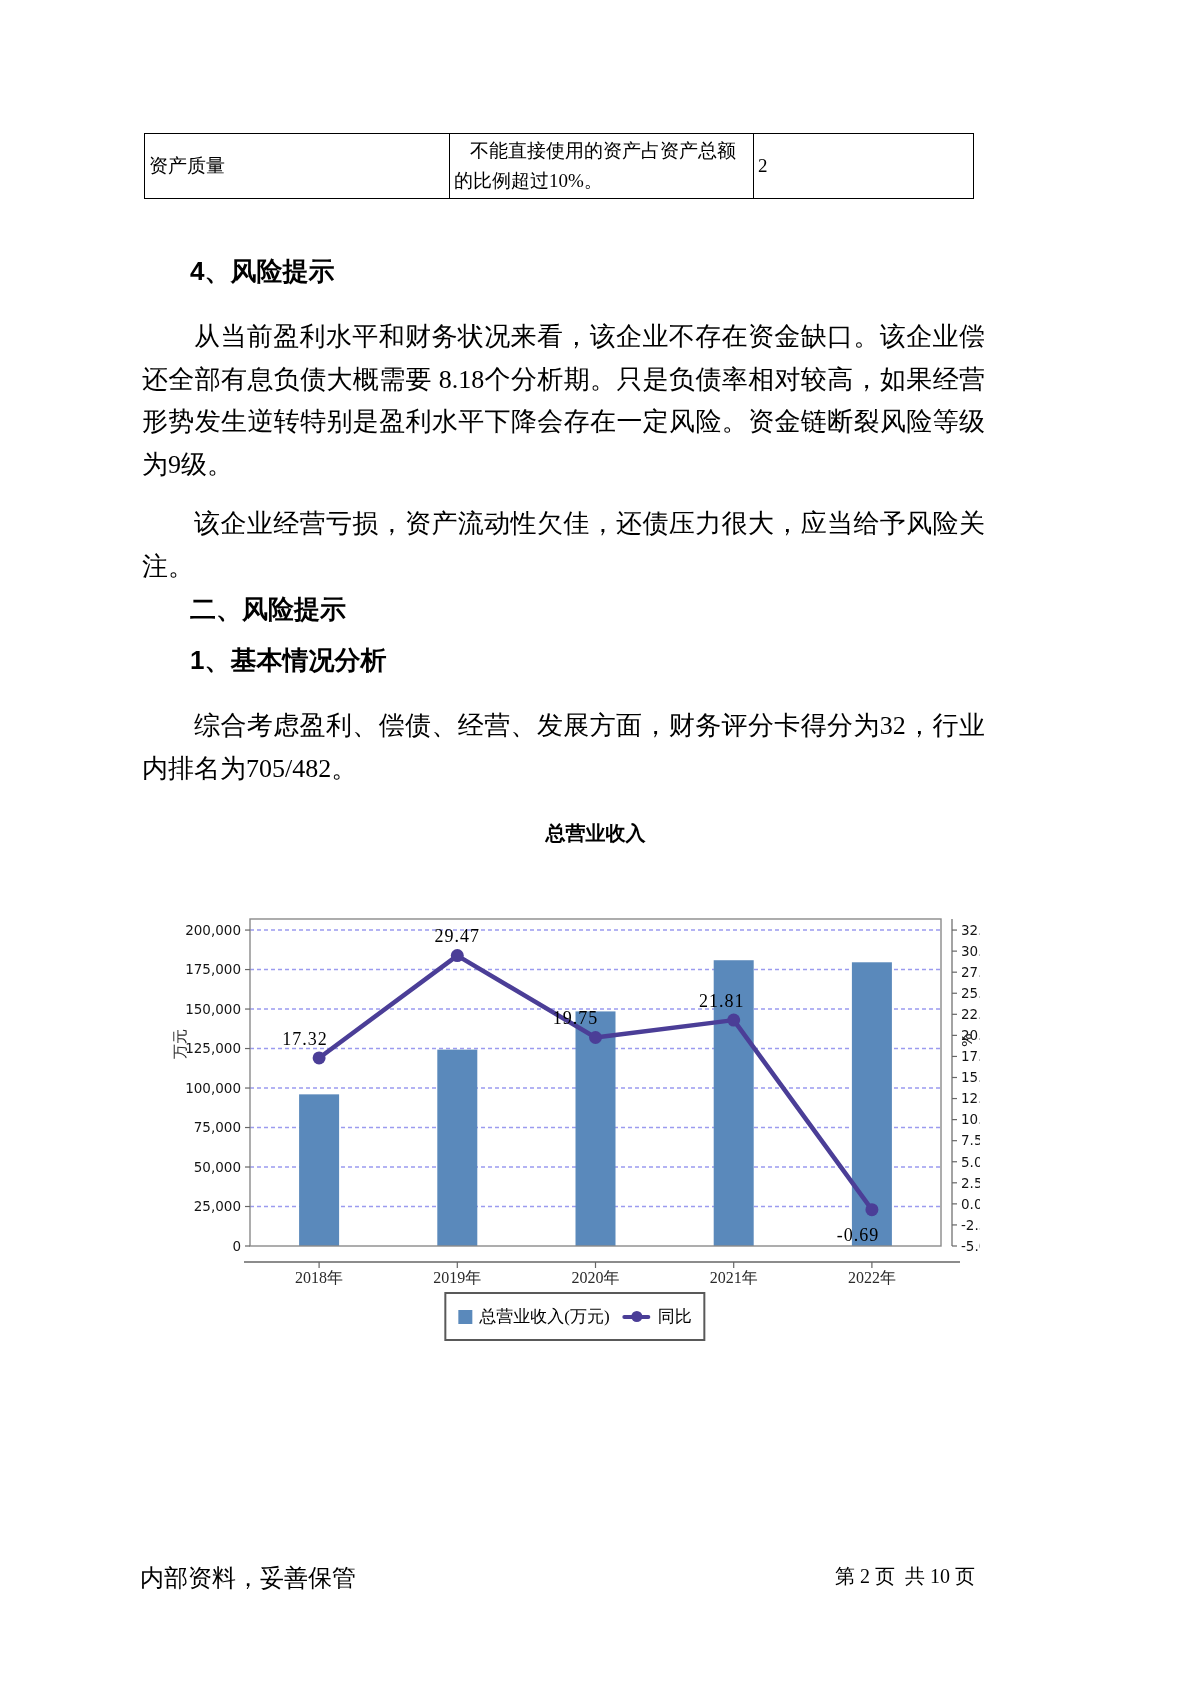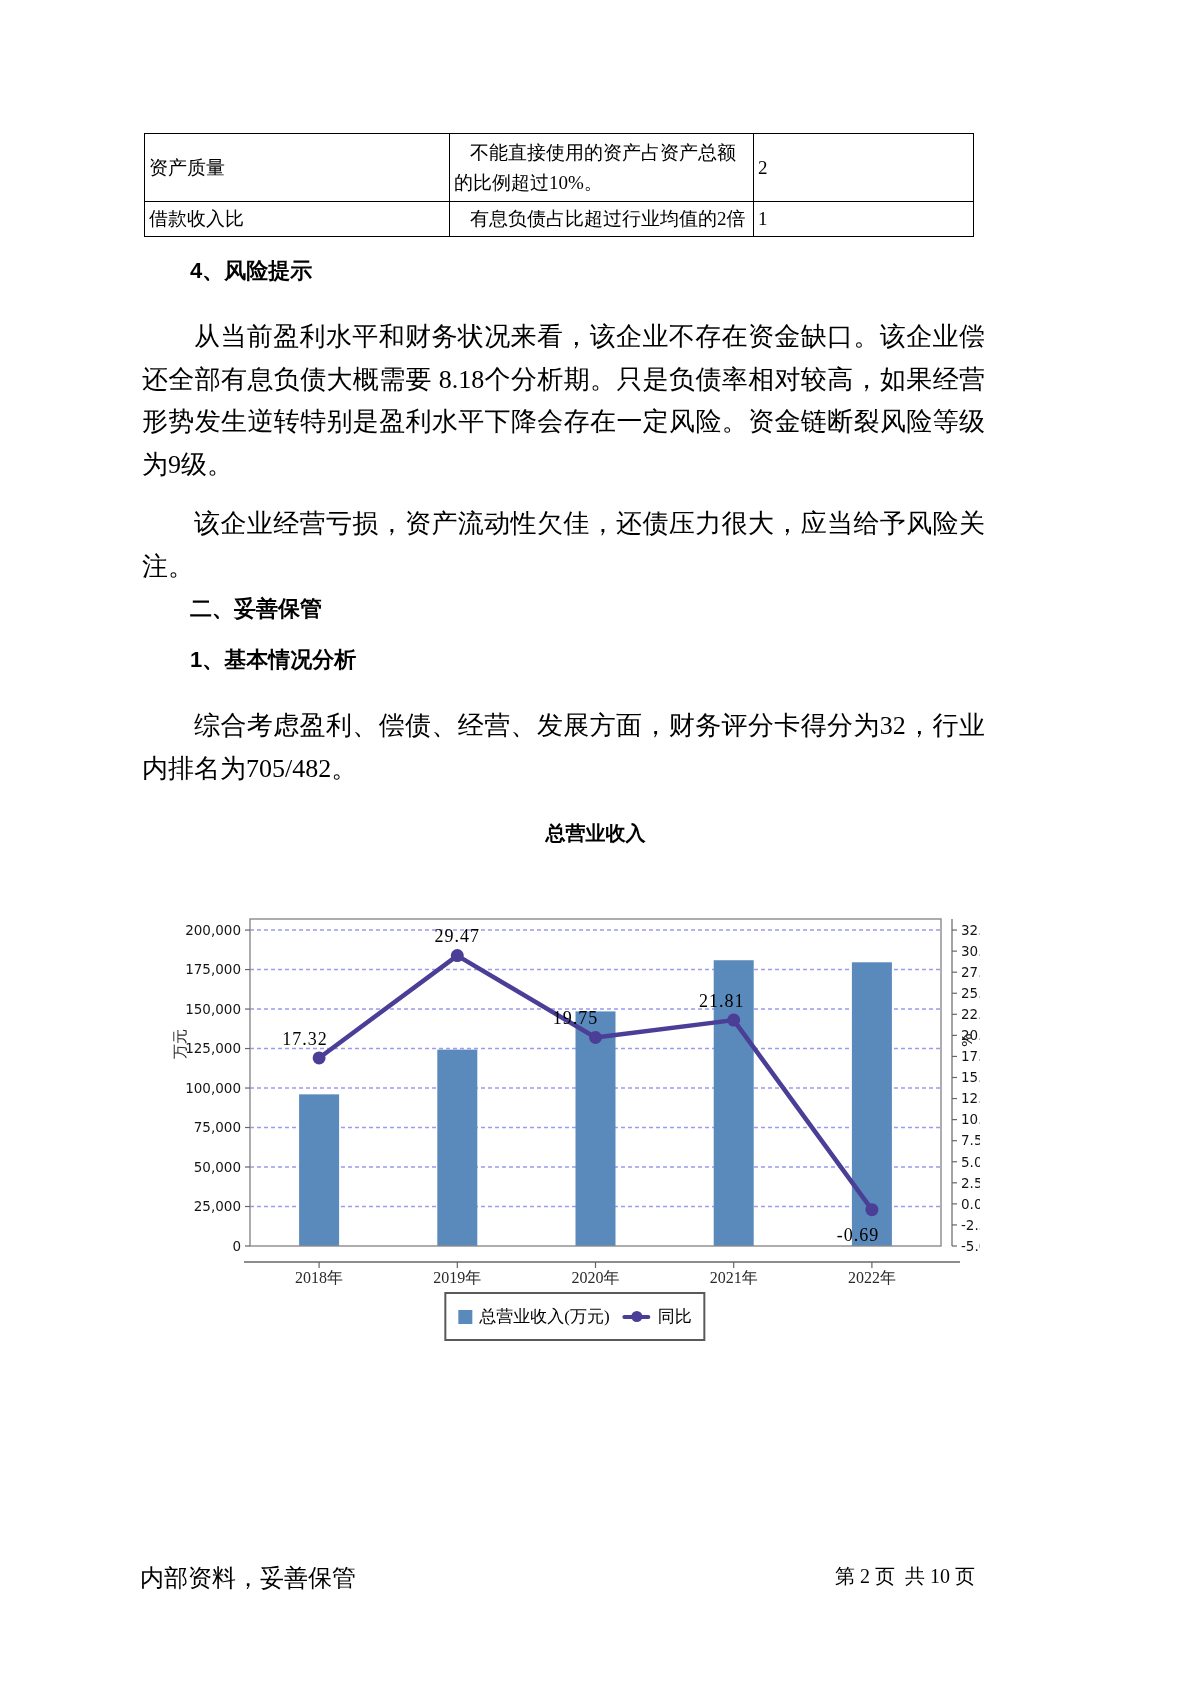--- a/index.html
+++ b/index.html
@@ -10,21 +10,21 @@
   .doc-table{position:absolute;left:144px;top:133px;width:829px;border-collapse:collapse;
              table-layout:fixed;font-size:19px;}
   .doc-table td{border:1.5px solid #000;vertical-align:middle;padding:2px 4px;}
   .doc-table tr:first-child{height:68px;}
   .doc-table tr:last-child{height:33px;}
   .cell-description .cellp{text-indent:16px;line-height:30px;}
   .cellp{margin:0;}
 
   
   .heading{position:absolute;left:190px;font-family:"Liberation Sans","DejaVu Sans",sans-serif;
-           font-weight:bold;font-size:22px;line-height:30px;}
+           font-weight:bold;font-size:26px;line-height:30px;}
   .para{position:absolute;left:142px;width:843px;font-size:26px;line-height:42.5px;
         text-align:justify;text-indent:52px;}
 
   
   .chart{position:absolute;left:170px;top:812px;width:810px;height:540px;}
   .chart-title{position:absolute;left:80px;top:8px;width:691px;text-align:center;
                font-family:"Liberation Sans","DejaVu Sans",sans-serif;font-weight:bold;font-size:20px;}
   .chart svg{position:absolute;left:0;top:0;}
   .legend{position:absolute;top:480px;left:50%;transform:translateX(-50%);
           border:2px solid #595959;background:#fff;padding:11px 12px;
@@ -57,41 +57,30 @@
           <td class="cell-indicator">
             <div class="cellp">资产质量</div>
           </td>
           <td class="cell-description">
             <div class="cellp">不能直接使用的资产占资产总额的比例超过10%。</div>
           </td>
           <td class="cell-score">
             <div class="cellp">2</div>
           </td>
         </tr>
-        <tr>
-          <td class="cell-indicator">
-            <div class="cellp">借款收入比</div>
-          </td>
-          <td class="cell-description">
-            <div class="cellp">有息负债占比超过行业均值的2倍</div>
-          </td>
-          <td class="cell-score">
-            <div class="cellp">1</div>
-          </td>
-        </tr>
       </tbody>
   </table>
 
   <div class="heading" style="top:256px">4、风险提示</div>
 
   <div class="para" style="top:316px">从当前盈利水平和财务状况来看，该企业不存在资金缺口。该企业偿还全部有息负债大概需要 8.18个分析期。只是负债率相对较高，如果经营形势发生逆转特别是盈利水平下降会存在一定风险。资金链断裂风险等级为9级。</div>
 
   <div class="para" style="top:503px">该企业经营亏损，资产流动性欠佳，还债压力很大，应当给予风险关注。</div>
 
-  <div class="heading" style="top:594px">二、妥善保管</div>
+  <div class="heading" style="top:594px">二、风险提示</div>
 
   <div class="heading" style="top:645px">1、基本情况分析</div>
 
   <div class="para" style="top:705px">综合考虑盈利、偿债、经营、发展方面，财务评分卡得分为32，行业内排名为705/482。</div>
 
   <div class="chart">
     <div class="chart-title">总营业收入</div>
     <svg id="chart-svg" width="810" height="540" xmlns="http://www.w3.org/2000/svg">
         <line x1="80" y1="394.5072463768116" x2="771" y2="394.5072463768116" stroke="#9b9bef" stroke-width="1.4" stroke-dasharray="4 3"></line>
         <line x1="80" y1="355.0144927536232" x2="771" y2="355.0144927536232" stroke="#9b9bef" stroke-width="1.4" stroke-dasharray="4 3"></line>

